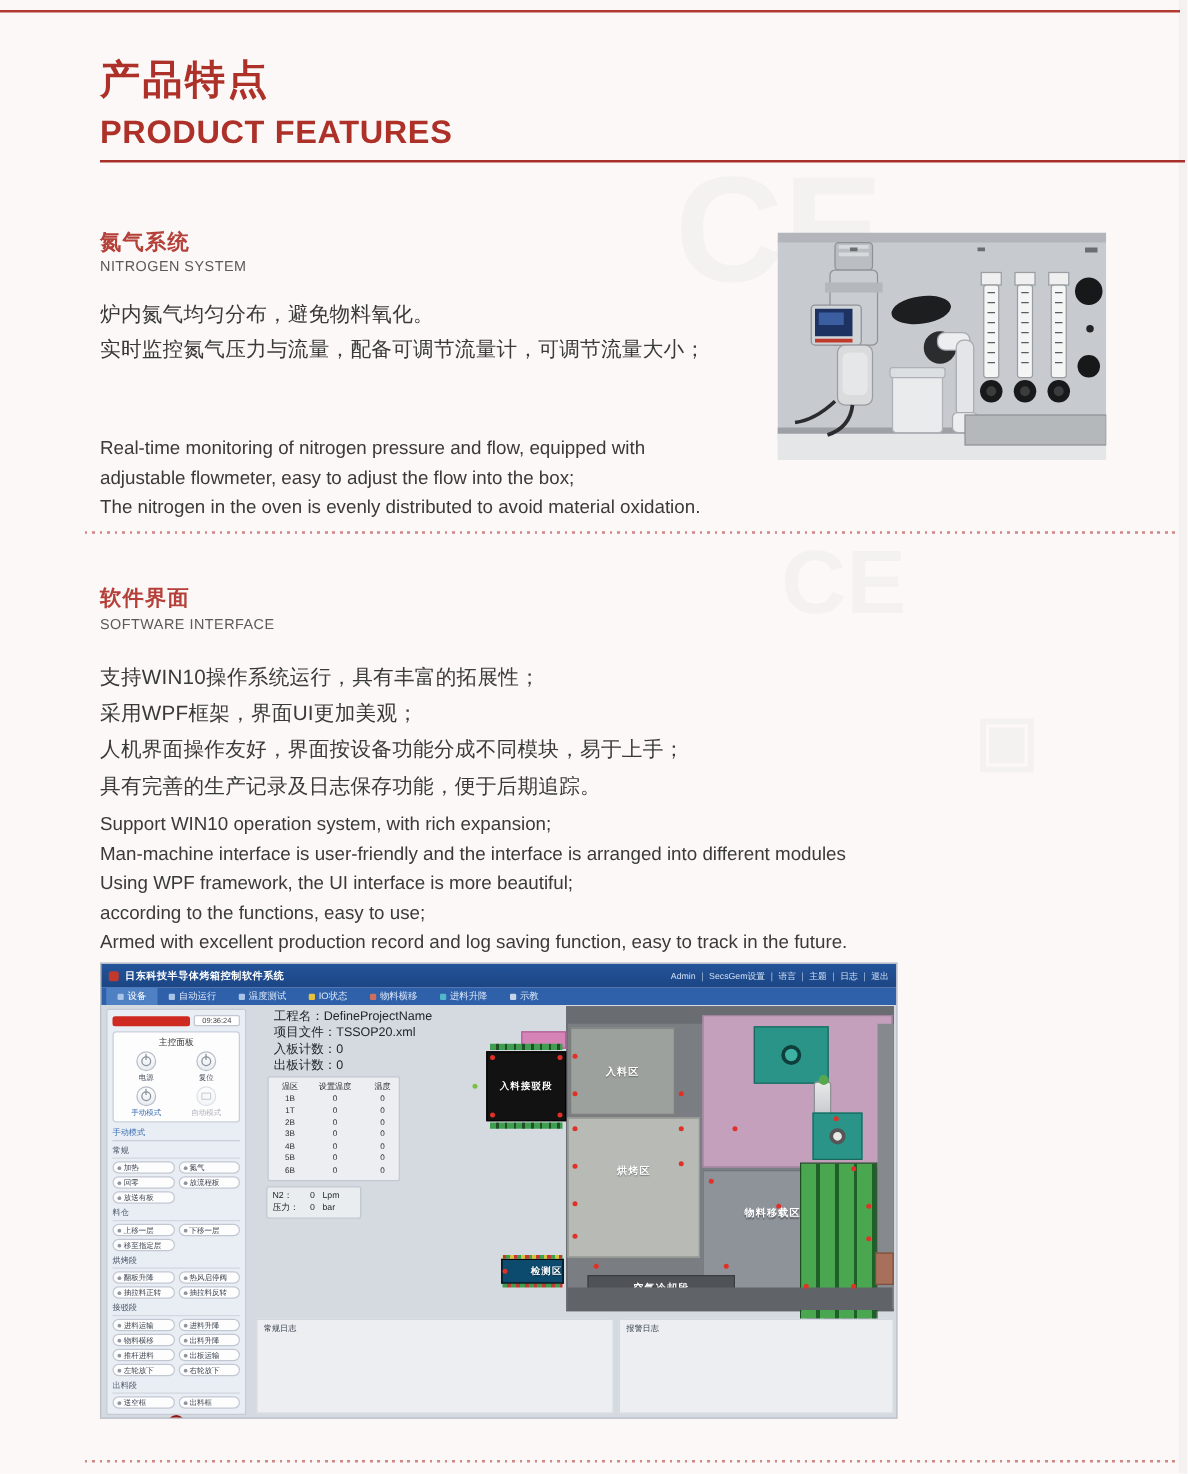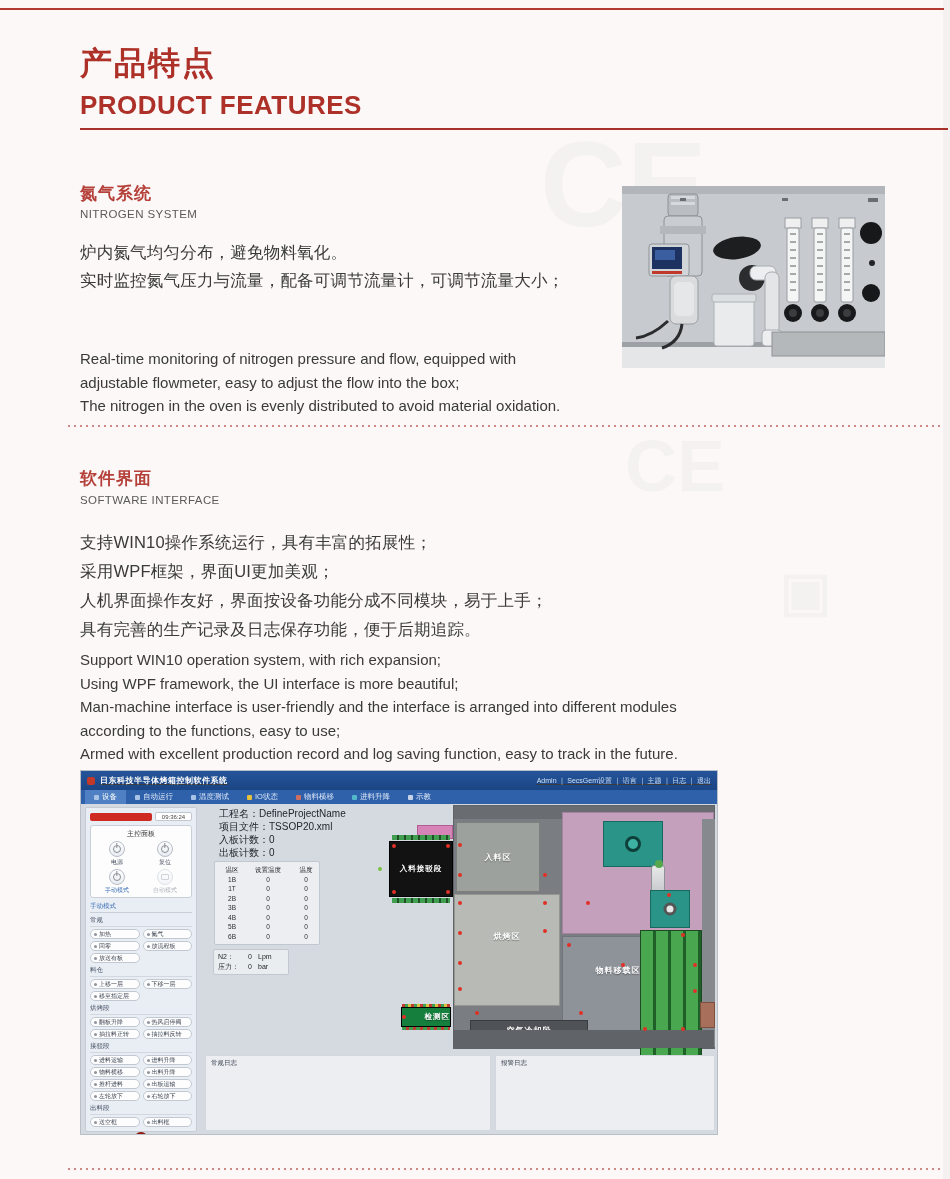--- a/index.html
+++ b/index.html
@@ -25,21 +25,21 @@
 
   .dashed { position:absolute; left:68px; width:872px; height:2px;
     background:repeating-linear-gradient(90deg,#d08884 0 2px, transparent 2px 6px); }
 
   .photo { position:absolute; left:622px; top:186px; width:263px; height:182px; }
 
   
   .app { position:absolute; left:80px; top:770px; width:638px; height:365px;
     background:#d5dae1; border:1px solid #b9bfc7; font-family:"Liberation Sans",sans-serif; overflow:hidden; }
   .titlebar { position:absolute; left:0; top:0; width:100%; height:19px;
-    background:linear-gradient(#24549a,#1b4584); display:flex; align-items:center; padding:0 6px;text-decoration:underline; }
+    background:linear-gradient(#24549a,#1b4584); display:flex; align-items:center; padding:0 6px; }
   .app-icon { width:8px; height:8px; background:#c0392b; border-radius:2px; margin-right:5px; flex:0 0 auto; }
   .app-title { color:#ffffff; font-size:8px; font-weight:bold; letter-spacing:0.5px; white-space:nowrap; }
   .title-right { margin-left:auto; color:#cfe0f5; font-size:7px; white-space:nowrap; }
   .tabbar { position:absolute; left:0; top:19px; width:100%; height:14px; background:#2e61aa;
     display:flex; align-items:stretch; padding-left:4px; }
   .tab { display:flex; align-items:center; gap:3px; padding:0 9px; color:#dce7f8; font-size:7.5px; white-space:nowrap; cursor:default; }
   .tab.active { background:#4f80c4; color:#ffffff; }
   .tab-ico { width:5px; height:5px; border-radius:1px; background:#a9c3e6; flex:0 0 auto; }
   .ti-y { background:#e6c23c; } .ti-r { background:#cd6e5f; } .ti-t { background:#52b7c9; } .ti-l { background:#c7d3e8; }
 
@@ -110,21 +110,21 @@
   .rightcol { position:absolute; left:248px; top:13px; width:13px; height:228px; background:#86898d; }
   .copper { position:absolute; left:246px; top:196px; width:15px; height:26px; background:#a8705a; border:1px solid #7c4f3e; }
   .mbase { position:absolute; left:0; bottom:0; width:100%; height:18px; background:#606468; }
   .zone-lbl { color:#ffffff; font-size:8px; font-weight:bold; letter-spacing:1px; text-shadow:0 1px 1px rgba(0,0,0,0.4); white-space:nowrap; }
 
   .dockbox { position:absolute; left:308px; top:70px; width:64px; height:56px; background:#121212; border:1px solid #000;
     display:flex; align-items:center; justify-content:center; }
   .pcb { position:absolute; left:2px; width:58px; height:5px; background:repeating-linear-gradient(90deg,#3f9e4f 0 5px,#1e4f26 5px 7px); }
   .pcb.t { top:-7px; } .pcb.b { bottom:-7px; }
   .pinkblk { position:absolute; left:336px; top:54px; width:36px; height:14px; background:#d684b8; border:1px solid #b05f94; }
-  .detectbar { position:absolute; left:320px; top:236px; width:50px; height:20px; background:#15803d; border:1px solid #000;
+  .detectbar { position:absolute; left:320px; top:236px; width:50px; height:20px; background:#0c4a6e; border:1px solid #000;
     display:flex; align-items:center; justify-content:space-between; gap:3px; }
   .detectbar::before { content:""; position:absolute; left:0; top:-4px; width:100%; height:3px;
     background:repeating-linear-gradient(90deg,#c23b32 0 3px,#3f9e4f 3px 6px,#d8c23c 6px 9px); }
   .detectbar::after { content:""; position:absolute; left:0; bottom:-4px; width:100%; height:3px;
     background:repeating-linear-gradient(90deg,#3f9e4f 0 4px,#c23b32 4px 7px); }
   .detectbar .zone-lbl { font-size:7.5px; }
   .rdot { position:absolute; width:4px; height:4px; border-radius:50%; background:#e03126; }
   .gdot { position:absolute; width:4px; height:4px; border-radius:50%; background:#7ac143; }
 
   .logpane { position:absolute; top:284px; height:76px; background:#eceef2; border:1px solid #d4d8de; font-size:6.5px; color:#3c4450; padding:3px 5px; }
@@ -232,22 +232,22 @@
   <div class="sec-cn" style="left:80px; top:467px;">软件界面</div>
   <div class="sec-en" style="left:80px; top:494px;">SOFTWARE INTERFACE</div>
   <div class="para para-cn" style="left:80px; top:528px; line-height:29px;">
     <div>支持WIN10操作系统运行，具有丰富的拓展性；</div>
     <div>采用WPF框架，界面UI更加美观；</div>
     <div>人机界面操作友好，界面按设备功能分成不同模块，易于上手；</div>
     <div>具有完善的生产记录及日志保存功能，便于后期追踪。</div>
   </div>
   <div class="para para-en" style="left:80px; top:648px;">
     <div>Support WIN10 operation system, with rich expansion;</div>
+    <div>Man-machine interface is user-friendly and the interface is arranged into different modules</div>
     <div>Using WPF framework, the UI interface is more beautiful;</div>
-    <div>Man-machine interface is user-friendly and the interface is arranged into different modules</div>
     <div>according to the functions, easy to use;</div>
     <div>Armed with excellent production record and log saving function, easy to track in the future.</div>
   </div>
 
   <div class="app">
     <div class="titlebar">
       <span class="app-icon"></span>
       <span class="app-title">日东科技半导体烤箱控制软件系统</span>
       <span class="title-right">Admin ｜ SecsGem设置 ｜ 语言 ｜ 主题 ｜ 日志 ｜ 退出</span>
     </div>

